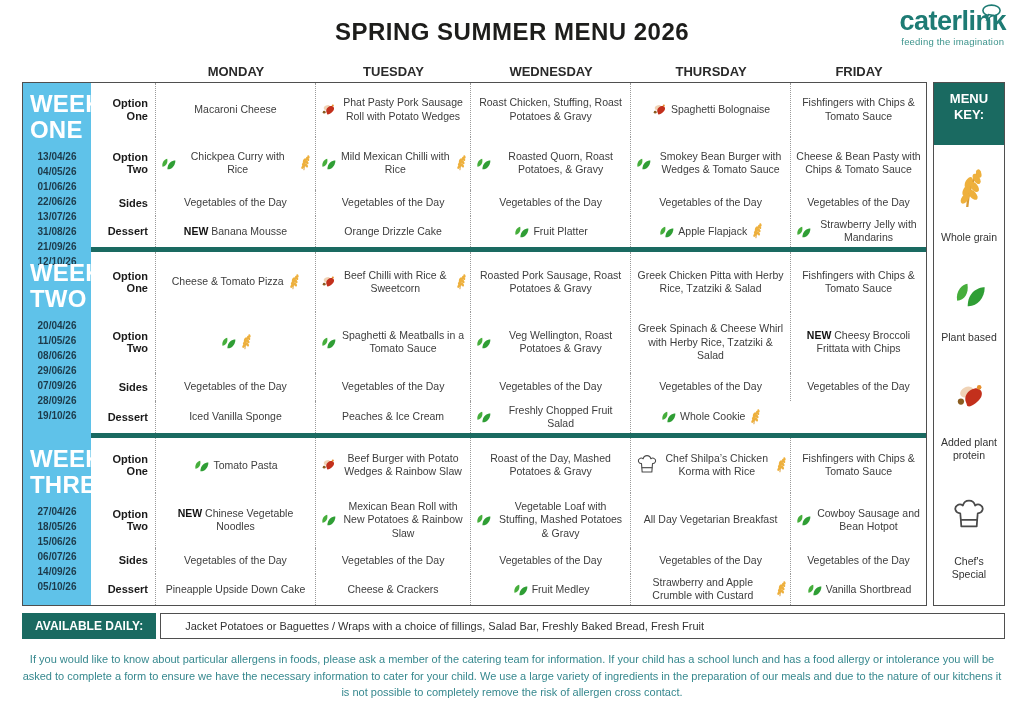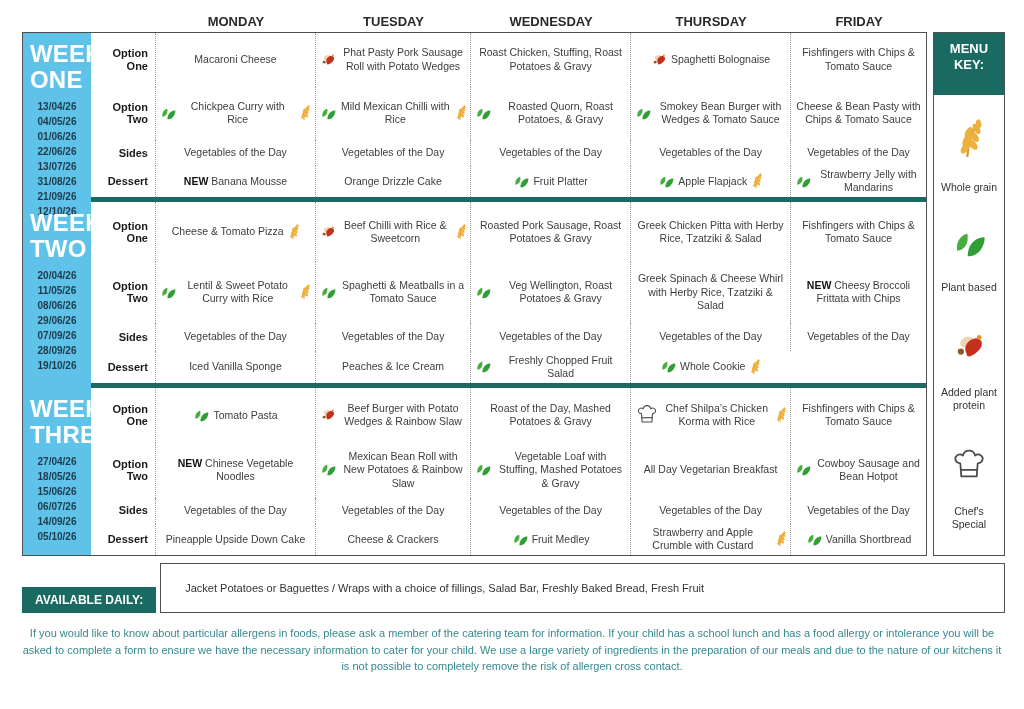--- a/index.html
+++ b/index.html
@@ -51,33 +51,46 @@
   .mk-head { background:#1a6a61; color:#fff; font-weight:bold; font-size:13px;
     text-align:center; padding:8px 2px; line-height:1.25; height:62px; }
   .mk-items { flex:1; display:flex; flex-direction:column; justify-content:space-around;
     align-items:center; padding:6px 2px; }
   .mk-item { display:flex; flex-direction:column; align-items:center; gap:22px; }
   .mk-item .lbl { font-size:10.5px; color:#333; text-align:center; line-height:1.25; }
 
   
   .daily-row { margin:7px 0 0 22px; width:983px; display:flex; align-items:stretch; }
   .daily-label { background:#1a6a61; color:#fff; font-weight:bold; font-size:12px;
-    padding:6px 13px; white-space:nowrap; display:flex; align-items:center;margin-top:24px; }
+    padding:6px 13px; white-space:nowrap; display:flex; align-items:center; }
   .daily-box { flex:1; margin-left:4px; border:1.5px solid #4f4f4f; display:flex;
     align-items:center; padding-left:24px; font-size:11px; color:#333; }
 
   
   .footnote { margin:12px auto 0; width:985px; text-align:center; font-size:11px;
     color:#36888e; line-height:1.5; }
 </style>
 </head>
 <body>
 
 <div class="page">
 
+  <div class="header">
+    <div class="title">SPRING SUMMER MENU 2026</div>
+    <div class="logo">
+      <span class="bubble">
+        <svg width="21" height="17" viewBox="0 0 21 17">
+            <ellipse cx="10.5" cy="6.5" rx="8.6" ry="5.4" fill="#fff" stroke="#1e7b74" stroke-width="1.6"></ellipse>
+            <path d="M7.5 10.5 L5.8 15.5 L11.5 11.2 Z" fill="#fff" stroke="#1e7b74" stroke-width="1.4"></path>
+          </svg>
+      </span>
+      <div class="brand">caterlink</div>
+      <div class="tagline">feeding the imagination</div>
+    </div>
+  </div>
 
   <div class="day-headers">
     <div></div>
       <div></div>
     <div class="dh">MONDAY</div>
     <div class="dh">TUESDAY</div>
     <div class="dh">WEDNESDAY</div>
     <div class="dh">THURSDAY</div>
     <div class="dh">FRIDAY</div>
   </div>
@@ -404,21 +417,20 @@
             </div>
             <div class="row-label">Option Two</div>
             <div class="cell day">
               <span class="cell-inner">
                 <span class="ic">
                   <svg width="16" height="13.6" viewBox="0 0 26 22">
                     <path d="M3 15 C3 7 9 3.5 13 3.5 C13 11 8.5 15.5 3 15 Z" fill="#46ae3c" transform="rotate(-10 8 10)"></path>
                     <path d="M12 20 C12 9.5 19.5 5.5 25 5.5 C25 14 19 20.5 12 20 Z" fill="#2f9e35"></path>
                   </svg>
                 </span>
-                <span class="txt">Lentil &amp; Sweet Potato Curry with Rice</span>
                 <span class="ic">
                   <svg width="11.52" height="16" viewBox="0 0 20 27">
                     <path d="M8.5 26 C9 19 10.5 10 15.5 2.5" stroke="#d89a33" stroke-width="1.6" fill="none"></path>
                     <g fill="#eeb03c">
                       <ellipse cx="7" cy="20" rx="2.3" ry="4.2" transform="rotate(35 7 20)"></ellipse>
                       <ellipse cx="8" cy="14.5" rx="2.3" ry="4.2" transform="rotate(30 8 14.5)"></ellipse>
                       <ellipse cx="9.5" cy="9" rx="2.3" ry="4.2" transform="rotate(28 9.5 9)"></ellipse>
                       <ellipse cx="12.5" cy="17.5" rx="2.3" ry="4.2" transform="rotate(-40 12.5 17.5)"></ellipse>
                       <ellipse cx="13.5" cy="12" rx="2.3" ry="4.2" transform="rotate(-38 13.5 12)"></ellipse>
                       <ellipse cx="15" cy="6.5" rx="2.2" ry="4" transform="rotate(-32 15 6.5)"></ellipse>

